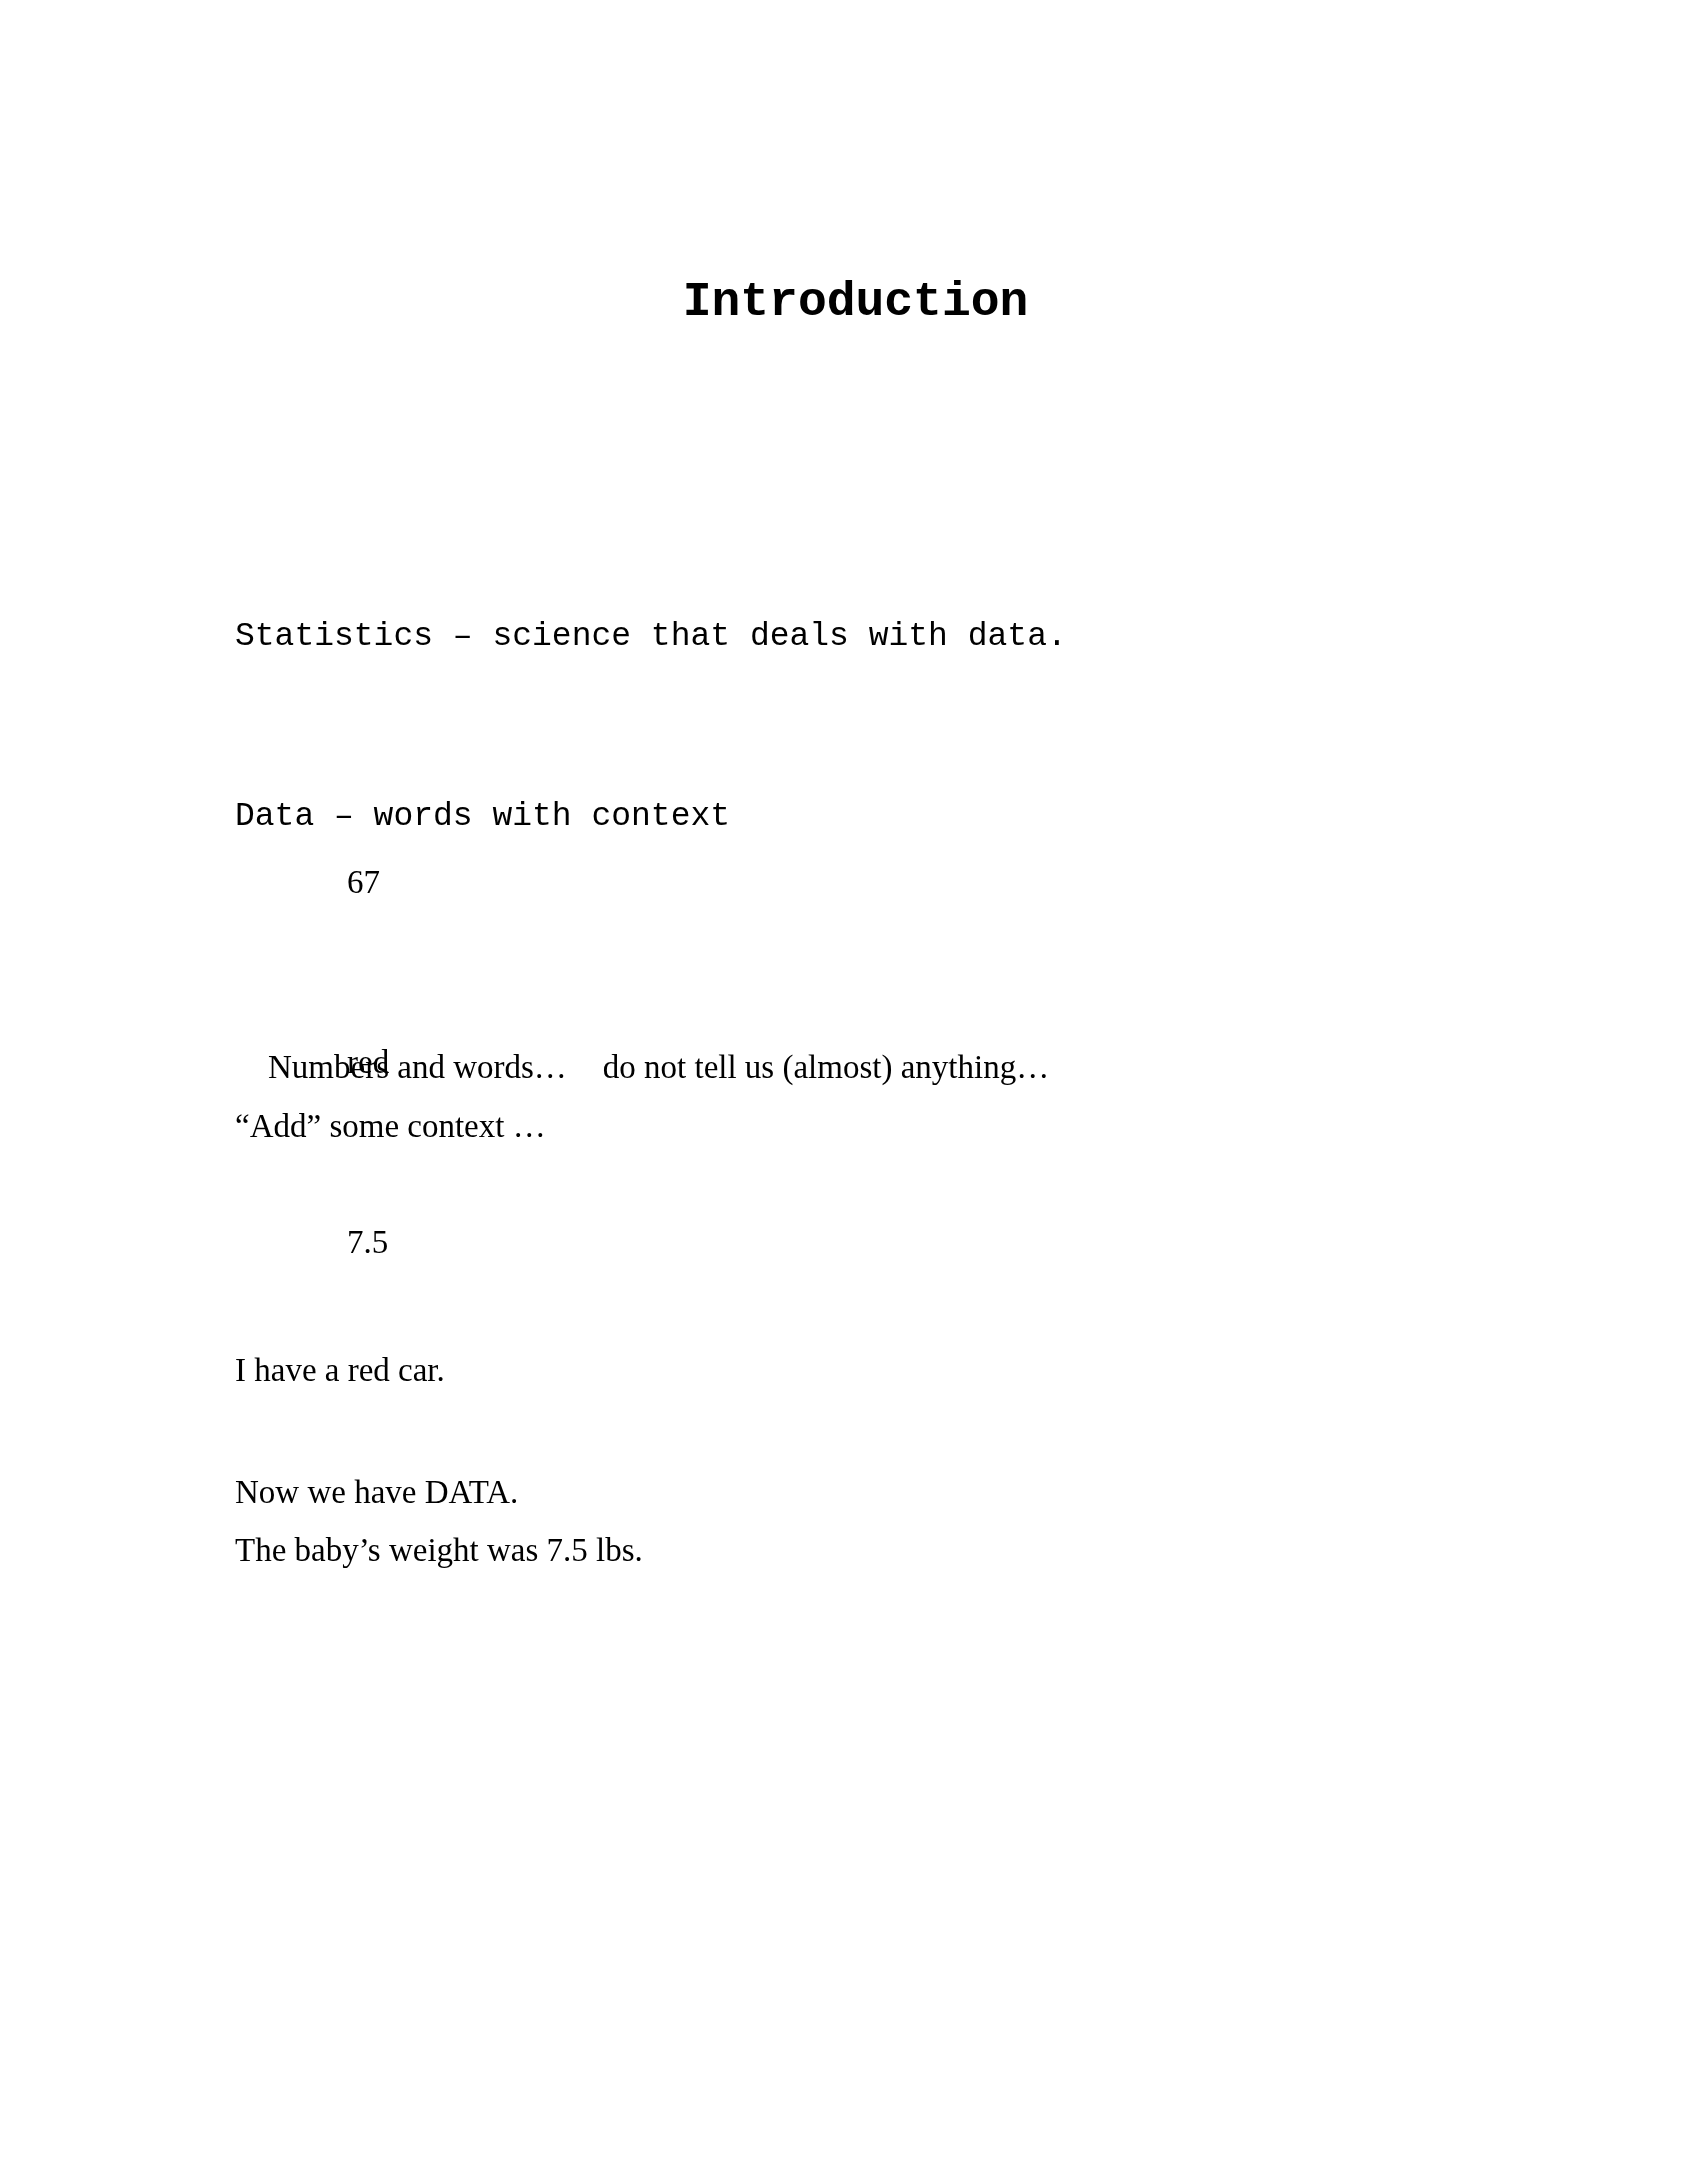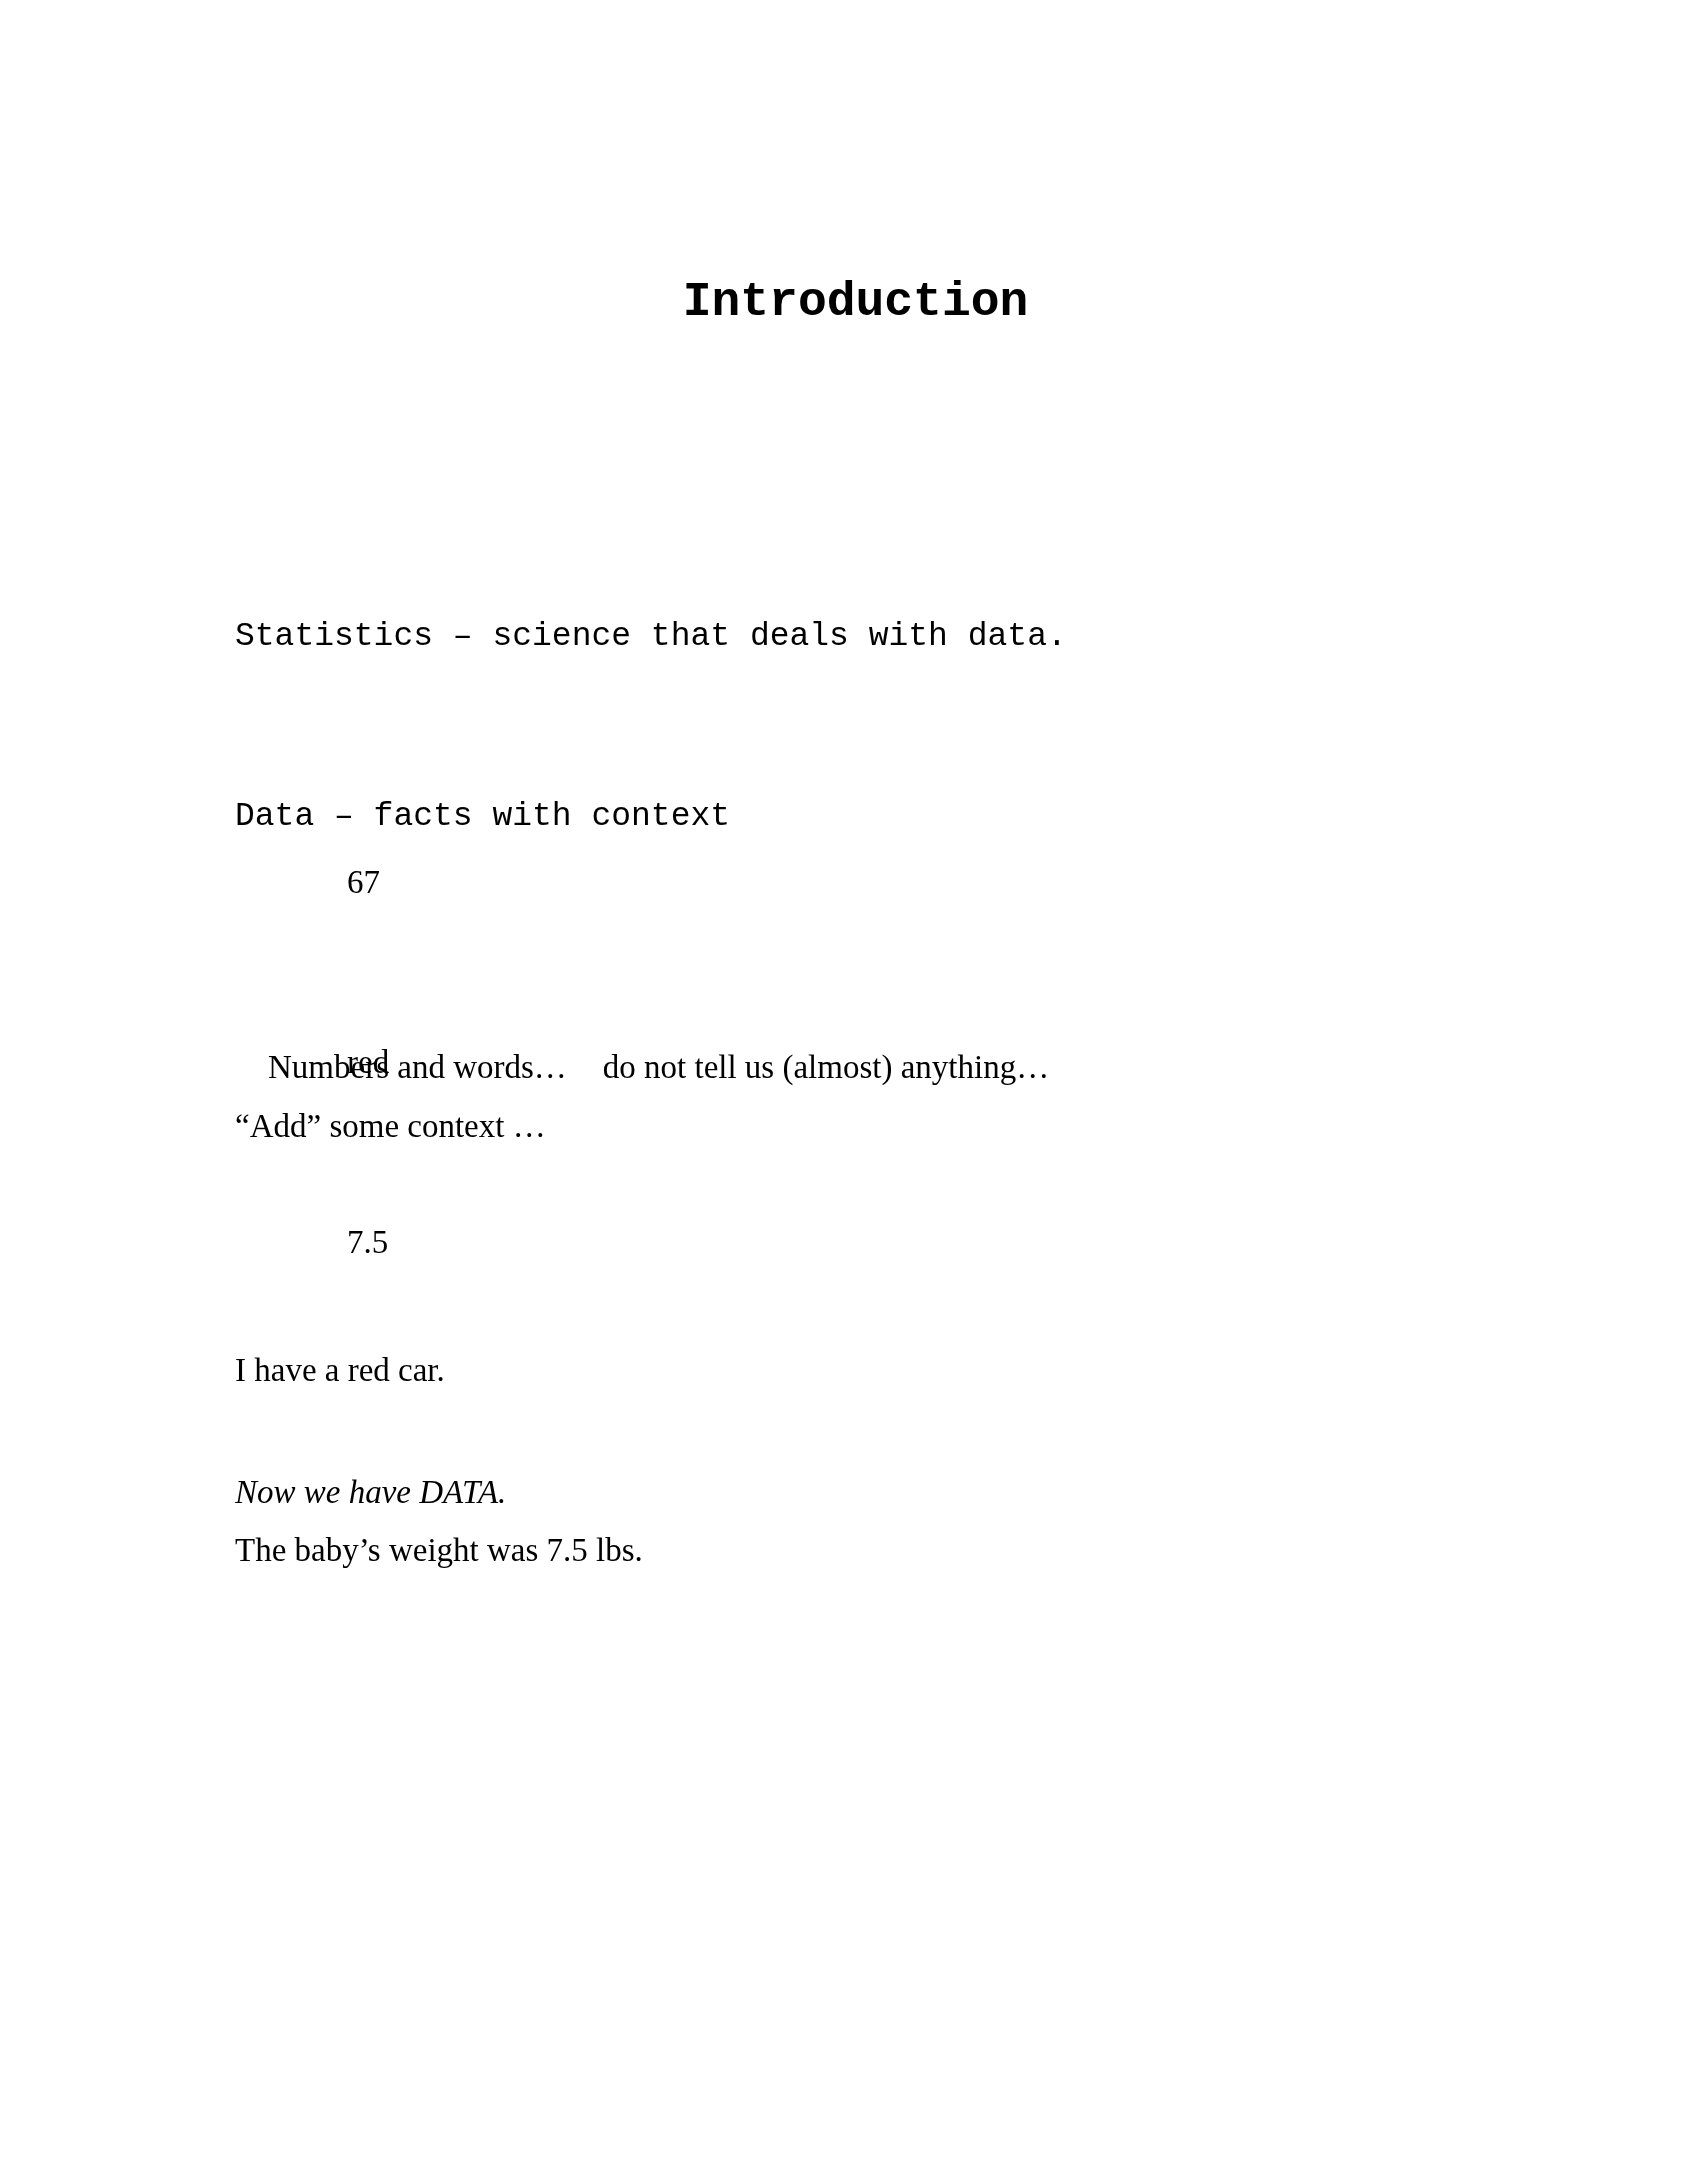--- a/index.html
+++ b/index.html
@@ -34,32 +34,32 @@
     position: absolute;
     left: 235px;
     white-space: pre-wrap;
   }
   .definitions { top: 487px; font-family: Liberation Mono, monospace; }
   .items       { top: 732px; left: 347px; }
   .numbers-line{ top: 977px; text-align: right; }
   .tab-gap     { display: inline-block; width: 36px; }
   .add-context { top: 1096px; }
   .sentences   { top: 1220px; }
-  .conclusion  { top: 1462px; font-style: italic; }
+  .conclusion  { top: 1462px; }
 </style>
 </head>
 <body>
 
 <div class="page">
 
   <h1 class="title">Introduction</h1>
 
   <div class="block definitions">
     <div class="line">Statistics – science that deals with data.</div>
-    <div class="line">Data – facts with context</div>
+    <div class="line">Data – words with context</div>
   </div>
 
   <div class="block items">
     <div class="line">67</div>
     <div class="line">red</div>
     <div class="line">7.5</div>
   </div>
 
   <div class="block numbers-line">
     <span>Numbers and words…</span><span class="tab-gap"></span><span>do not tell us (almost) anything…</span>

